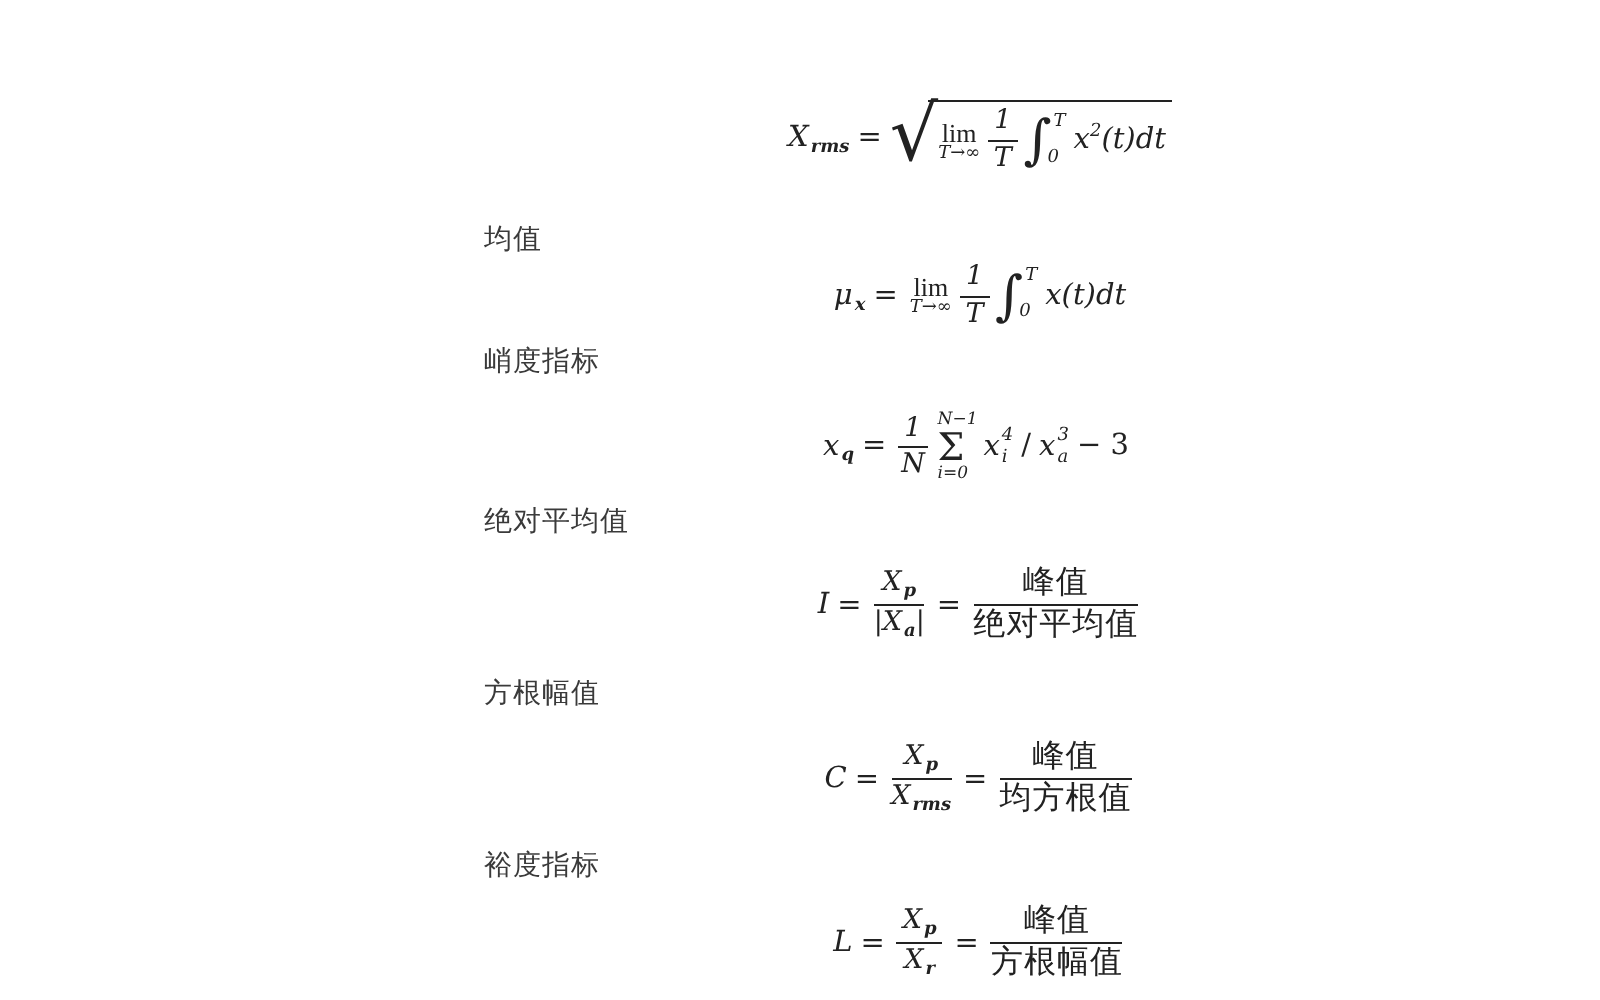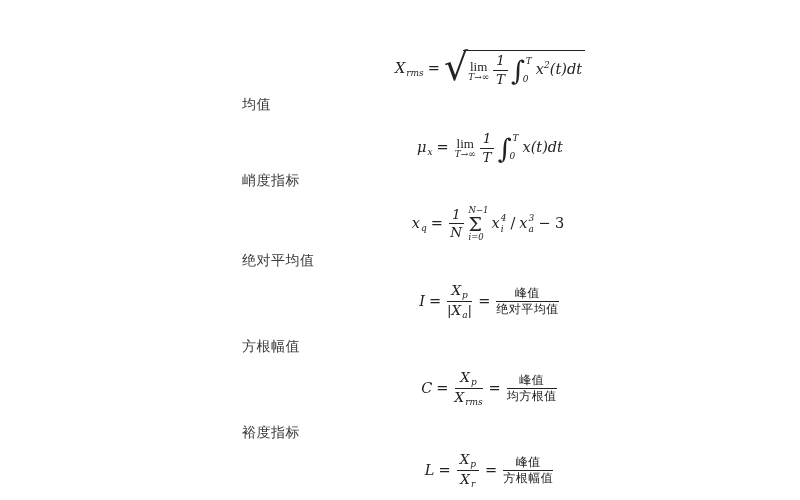--- a/index.html
+++ b/index.html
@@ -15,21 +15,21 @@
   .formula-row {
     position:absolute; left:242px; width:496px; text-align:center;
     color:#222222; white-space:nowrap;
   }
   .math {
     display:inline-block;
     font-family:"DejaVu Serif","Liberation Serif",serif;
     font-style:italic; font-size:14.5px; color:#222222;
   }
   .v { font-style:italic; }
-  .sb { font-size:9px; vertical-align:-3px; font-style:italic; margin-left:1px; }
+  .sb { font-size:9px; vertical-align:-3px; font-style:italic; margin-left:1px;font-weight:bold; }
   .sp { font-size:9px; vertical-align:6px; font-style:italic; }
   .op { font-style:normal; margin:0 4px; }
   .frac { display:inline-block; vertical-align:middle; text-align:center; line-height:1.15; font-size:13.5px; margin:0 2px; }
   .frac .num { display:block; border-bottom:1px solid #222; padding:0 3px 1px; }
   .frac .den { display:block; padding-top:1px; }
   .limop { display:inline-block; vertical-align:middle; text-align:center; line-height:1; margin:0 2px; }
   .limword { display:block; font-style:normal; font-size:13px;font-family:Liberation Serif, serif; }
   .limsub { display:block; font-size:9px; font-style:italic; }
   .integral { display:inline-block; vertical-align:middle; white-space:nowrap; margin:0 1px; }
   .int-sign { display:inline-block; vertical-align:middle; font-style:normal; font-size:27px; line-height:1; }
@@ -39,32 +39,32 @@
   .sumop { display:inline-block; vertical-align:middle; text-align:left; line-height:1; margin:0 3px; }
   .sum-top { display:block; font-size:8.5px; font-style:italic; }
   .sum-sign { display:block; font-style:normal; font-size:19px; line-height:0.95; }
   .sum-bot { display:block; font-size:8.5px; font-style:italic; }
   .sqrt { display:inline-block; vertical-align:middle; white-space:nowrap; }
   .sqrt-sign { display:inline-block; vertical-align:middle; font-style:normal; font-size:38px; line-height:1; margin-right:-5px; transform:translateY(-2px); }
   .radicand { display:inline-block; vertical-align:middle; border-top:1.2px solid #222; padding:2px 3px 0 3px; }
   .ss { display:inline-block; vertical-align:middle; font-size:9px; line-height:1.2; text-align:left; margin-left:1px; font-style:italic; }
   .ss .t { display:block; }
   .ss .b { display:block; }
-  .cn { font-style:normal; font-family:"Liberation Sans","DejaVu Sans",sans-serif; font-size:12px; letter-spacing:0.5px; }
+  .cn { font-style:normal; font-family:"Liberation Sans","DejaVu Sans",sans-serif; font-size:16px; letter-spacing:0.5px; }
 </style>
 </head>
 <body>
 
 <div class="page">
 
   <div class="formula-row" style="top:50px">
     <span class="math"><span class="v">X</span><span class="sb">rms</span><span class="op">=</span><span class="sqrt"><span class="sqrt-sign">√</span><span class="radicand"><span class="limop"><span class="limword">lim</span><span class="limsub">T→∞</span></span><span class="frac"><span class="num">1</span><span class="den">T</span></span><span class="integral"><span class="int-sign">∫</span><span class="int-lims"><span class="int-sup">T</span><span class="int-sub">0</span></span></span><span class="v">x</span><span class="sp">2</span><span class="v">(t)</span><span class="v">dt</span></span></span></span>
   </div>
 
-  <div class="label" style="top:96px">均值</div>
+  <div class="label" style="top:111px">均值</div>
   <div class="formula-row" style="top:131px">
     <span class="math"><span class="v">μ</span><span class="sb">x</span><span class="op">=</span><span class="limop"><span class="limword">lim</span><span class="limsub">T→∞</span></span><span class="frac"><span class="num">1</span><span class="den">T</span></span><span class="integral"><span class="int-sign">∫</span><span class="int-lims"><span class="int-sup">T</span><span class="int-sub">0</span></span></span><span class="v">x</span><span class="v">(t)</span><span class="v">dt</span></span>
   </div>
 
   <div class="label" style="top:172px">峭度指标</div>
   <div class="formula-row" style="top:206px">
     <span class="math"><span class="v">x</span><span class="sb">q</span><span class="op">=</span><span class="frac"><span class="num">1</span><span class="den">N</span></span><span class="sumop"><span class="sum-top">N−1</span><span class="sum-sign">Σ</span><span class="sum-bot">i=0</span></span><span class="v">x</span><span class="ss"><span class="t">4</span><span class="b">i</span></span><span class="op">/</span><span class="v">x</span><span class="ss"><span class="t">3</span><span class="b">a</span></span><span class="op">− 3</span></span>
   </div>
 
   <div class="label" style="top:252px">绝对平均值</div>

